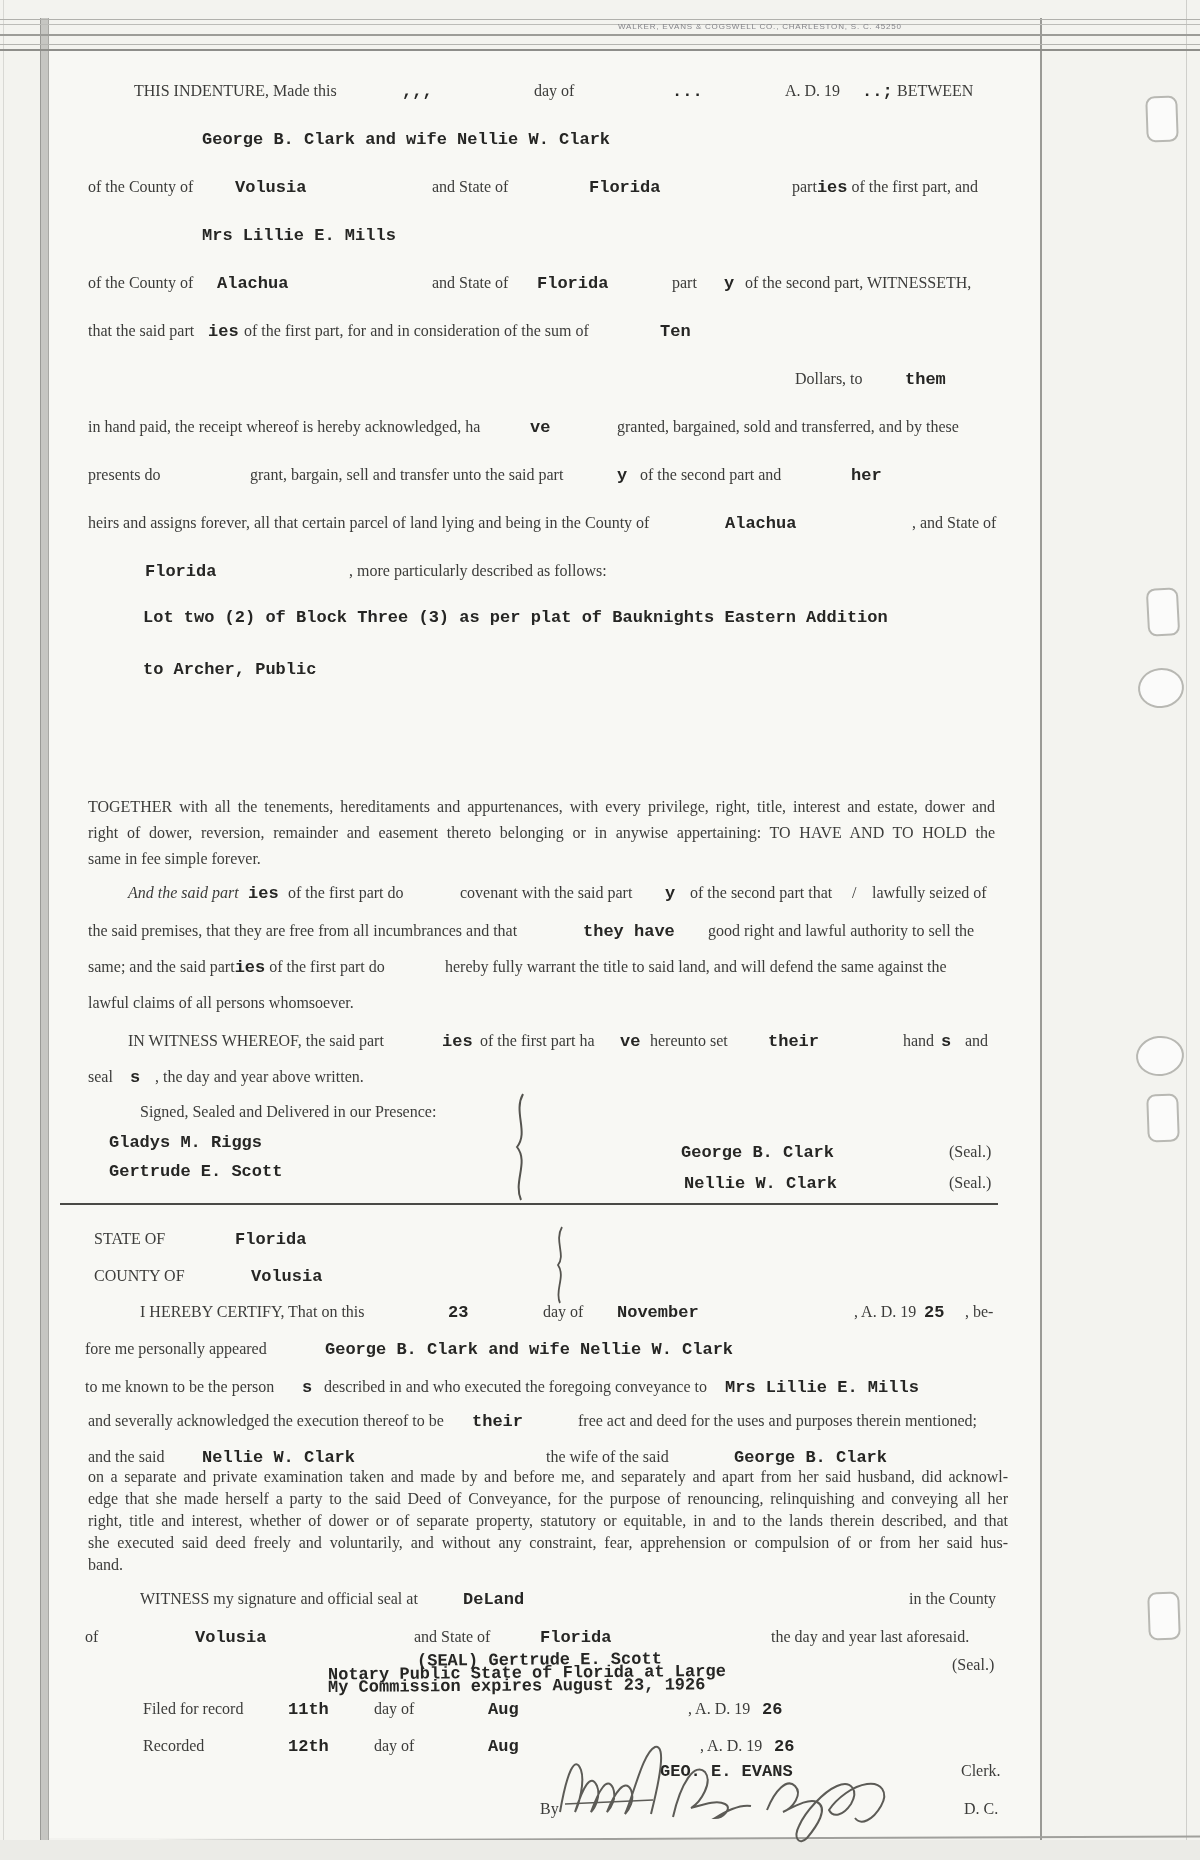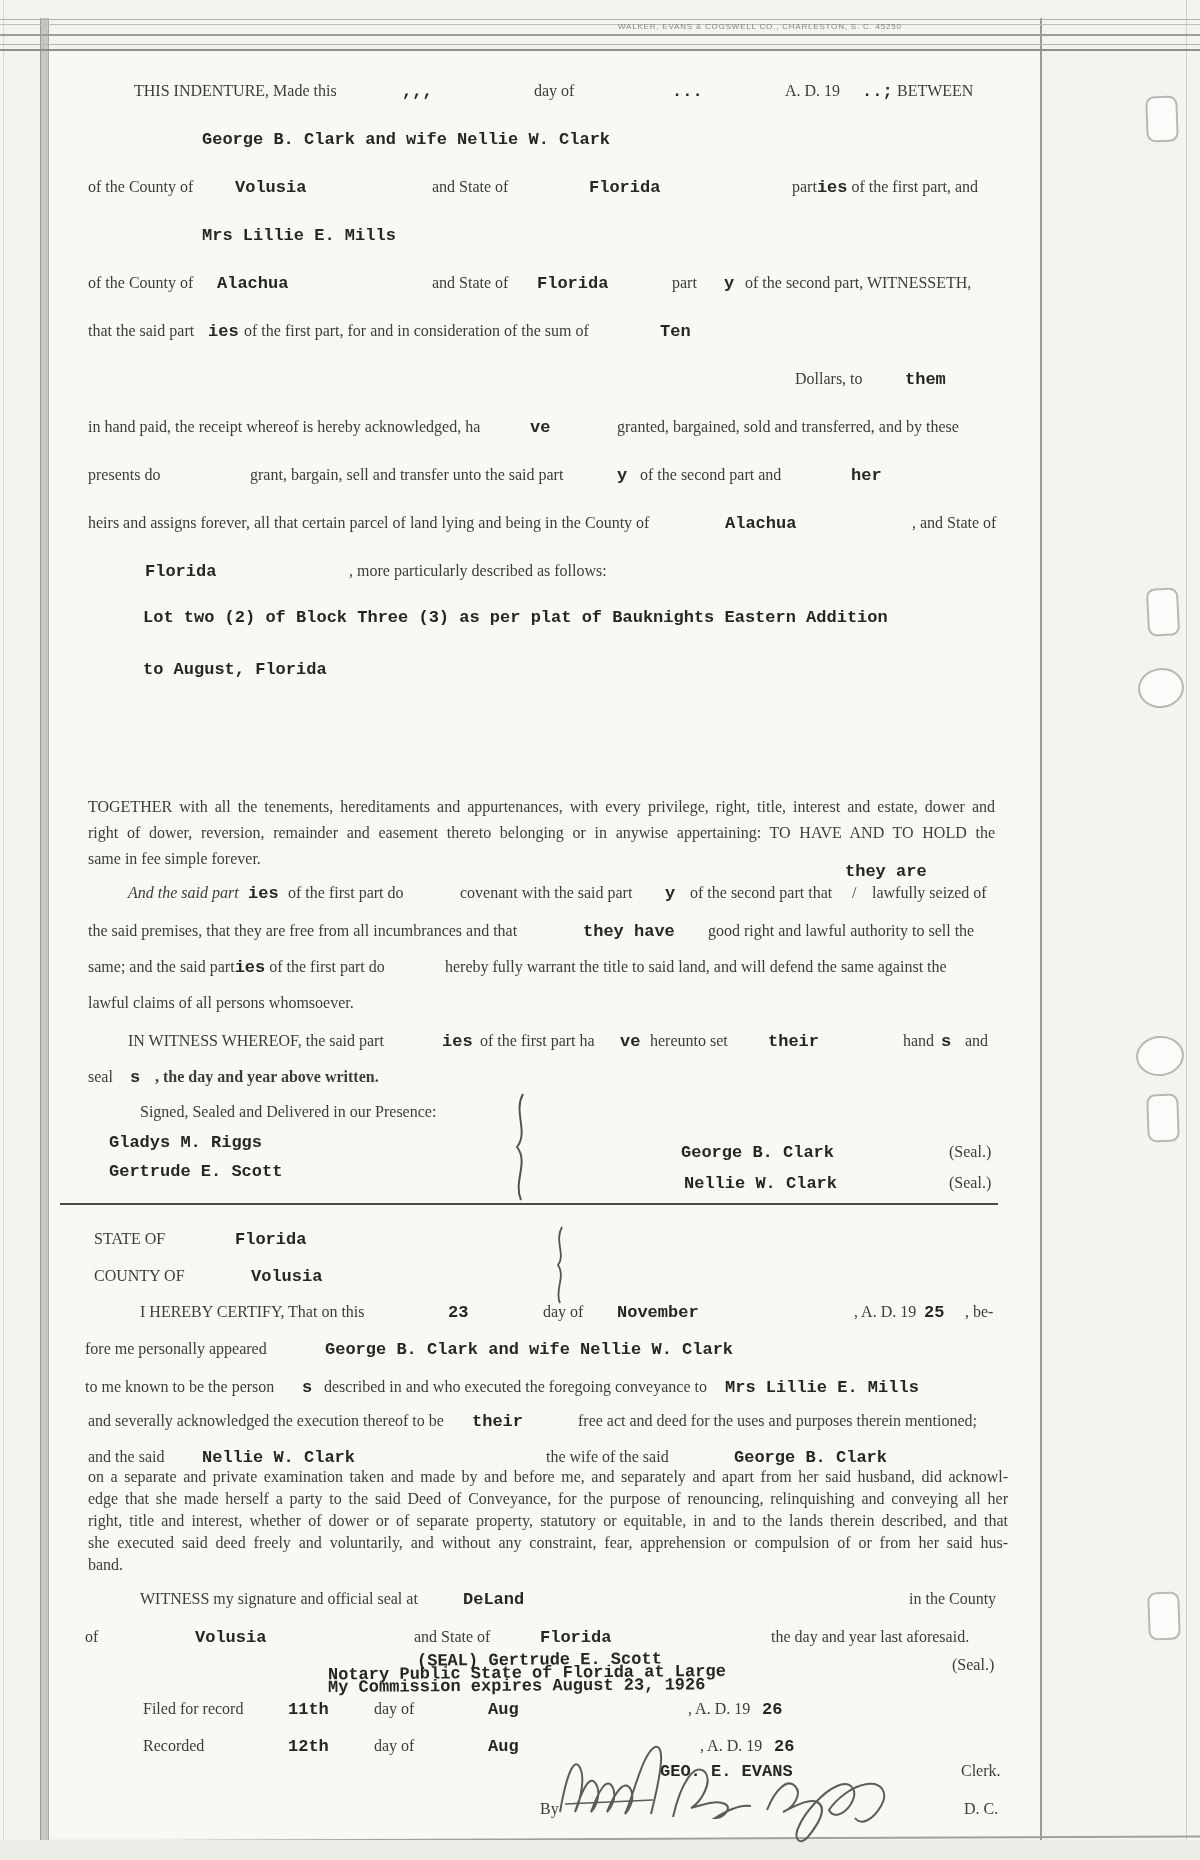--- a/index.html
+++ b/index.html
@@ -125,30 +125,27 @@
 
   <div class="line" style="top:562px;">
     <span class="seg t" style="left:145px;">Florida</span>
     <span class="seg p" style="left:349px;">, more particularly described as follows:</span>
   </div>
 
   <div class="line" style="top:608px;">
     <span class="seg t" style="left:143px;">Lot two (2) of Block Three (3) as per plat of Bauknights Eastern Addition</span>
   </div>
   <div class="line" style="top:660px;">
-    <span class="seg t" style="left:143px;">to August, Florida</span>
+    <span class="seg t" style="left:143px;">to Archer, Public</span>
   </div>
 
   <div class="para j" style="left:88px;top:798px;width:907px;">TOGETHER with all the tenements, hereditaments and appurtenances, with every privilege, right, title, interest and estate, dower and</div>
   <div class="para j" style="left:88px;top:824px;width:907px;">right of dower, reversion, remainder and easement thereto belonging or in anywise appertaining:  TO HAVE AND TO HOLD the</div>
   <div class="para" style="left:88px;top:850px;">same in fee simple forever.</div>
 
-  <div class="line" style="top:862px;">
-    <span class="seg t" style="left:845px;">they are</span>
-  </div>
   <div class="line" style="top:884px;">
     <span class="seg p" style="left:128px;font-style:italic;">And the said part</span>
     <span class="seg t" style="left:248px;">ies</span>
     <span class="seg p" style="left:288px;">of the first part do</span>
     <span class="seg p" style="left:460px;">covenant with the said part</span>
     <span class="seg t" style="left:665px;">y</span>
     <span class="seg p" style="left:690px;">of the second part that</span>
     <span class="seg p" style="left:852px;">/</span>
     <span class="seg p" style="left:872px;">lawfully seized of</span>
   </div>
@@ -172,21 +169,21 @@
     <span class="seg t" style="left:620px;">ve</span>
     <span class="seg p" style="left:650px;">hereunto set</span>
     <span class="seg t" style="left:768px;">their</span>
     <span class="seg p" style="left:903px;">hand</span>
     <span class="seg t" style="left:941px;">s</span>
     <span class="seg p" style="left:965px;">and</span>
   </div>
   <div class="line" style="top:1068px;">
     <span class="seg p" style="left:88px;">seal</span>
     <span class="seg t" style="left:130px;">s</span>
-    <span class="seg p" style="left:155px;font-weight:bold;">, the day and year above written.</span>
+    <span class="seg p" style="left:155px;">, the day and year above written.</span>
   </div>
 
   <div class="line" style="top:1103px;">
     <span class="seg p" style="left:140px;">Signed, Sealed and Delivered in our Presence:</span>
   </div>
 
   <svg style="left:505px;top:1092px;" width="30" height="110" viewBox="0 0 30 110">
     <path d="M18,2 C8,20 24,40 12,55 C24,70 8,90 16,108" stroke="#55544f" stroke-width="2" fill="none"></path>
   </svg>
 

